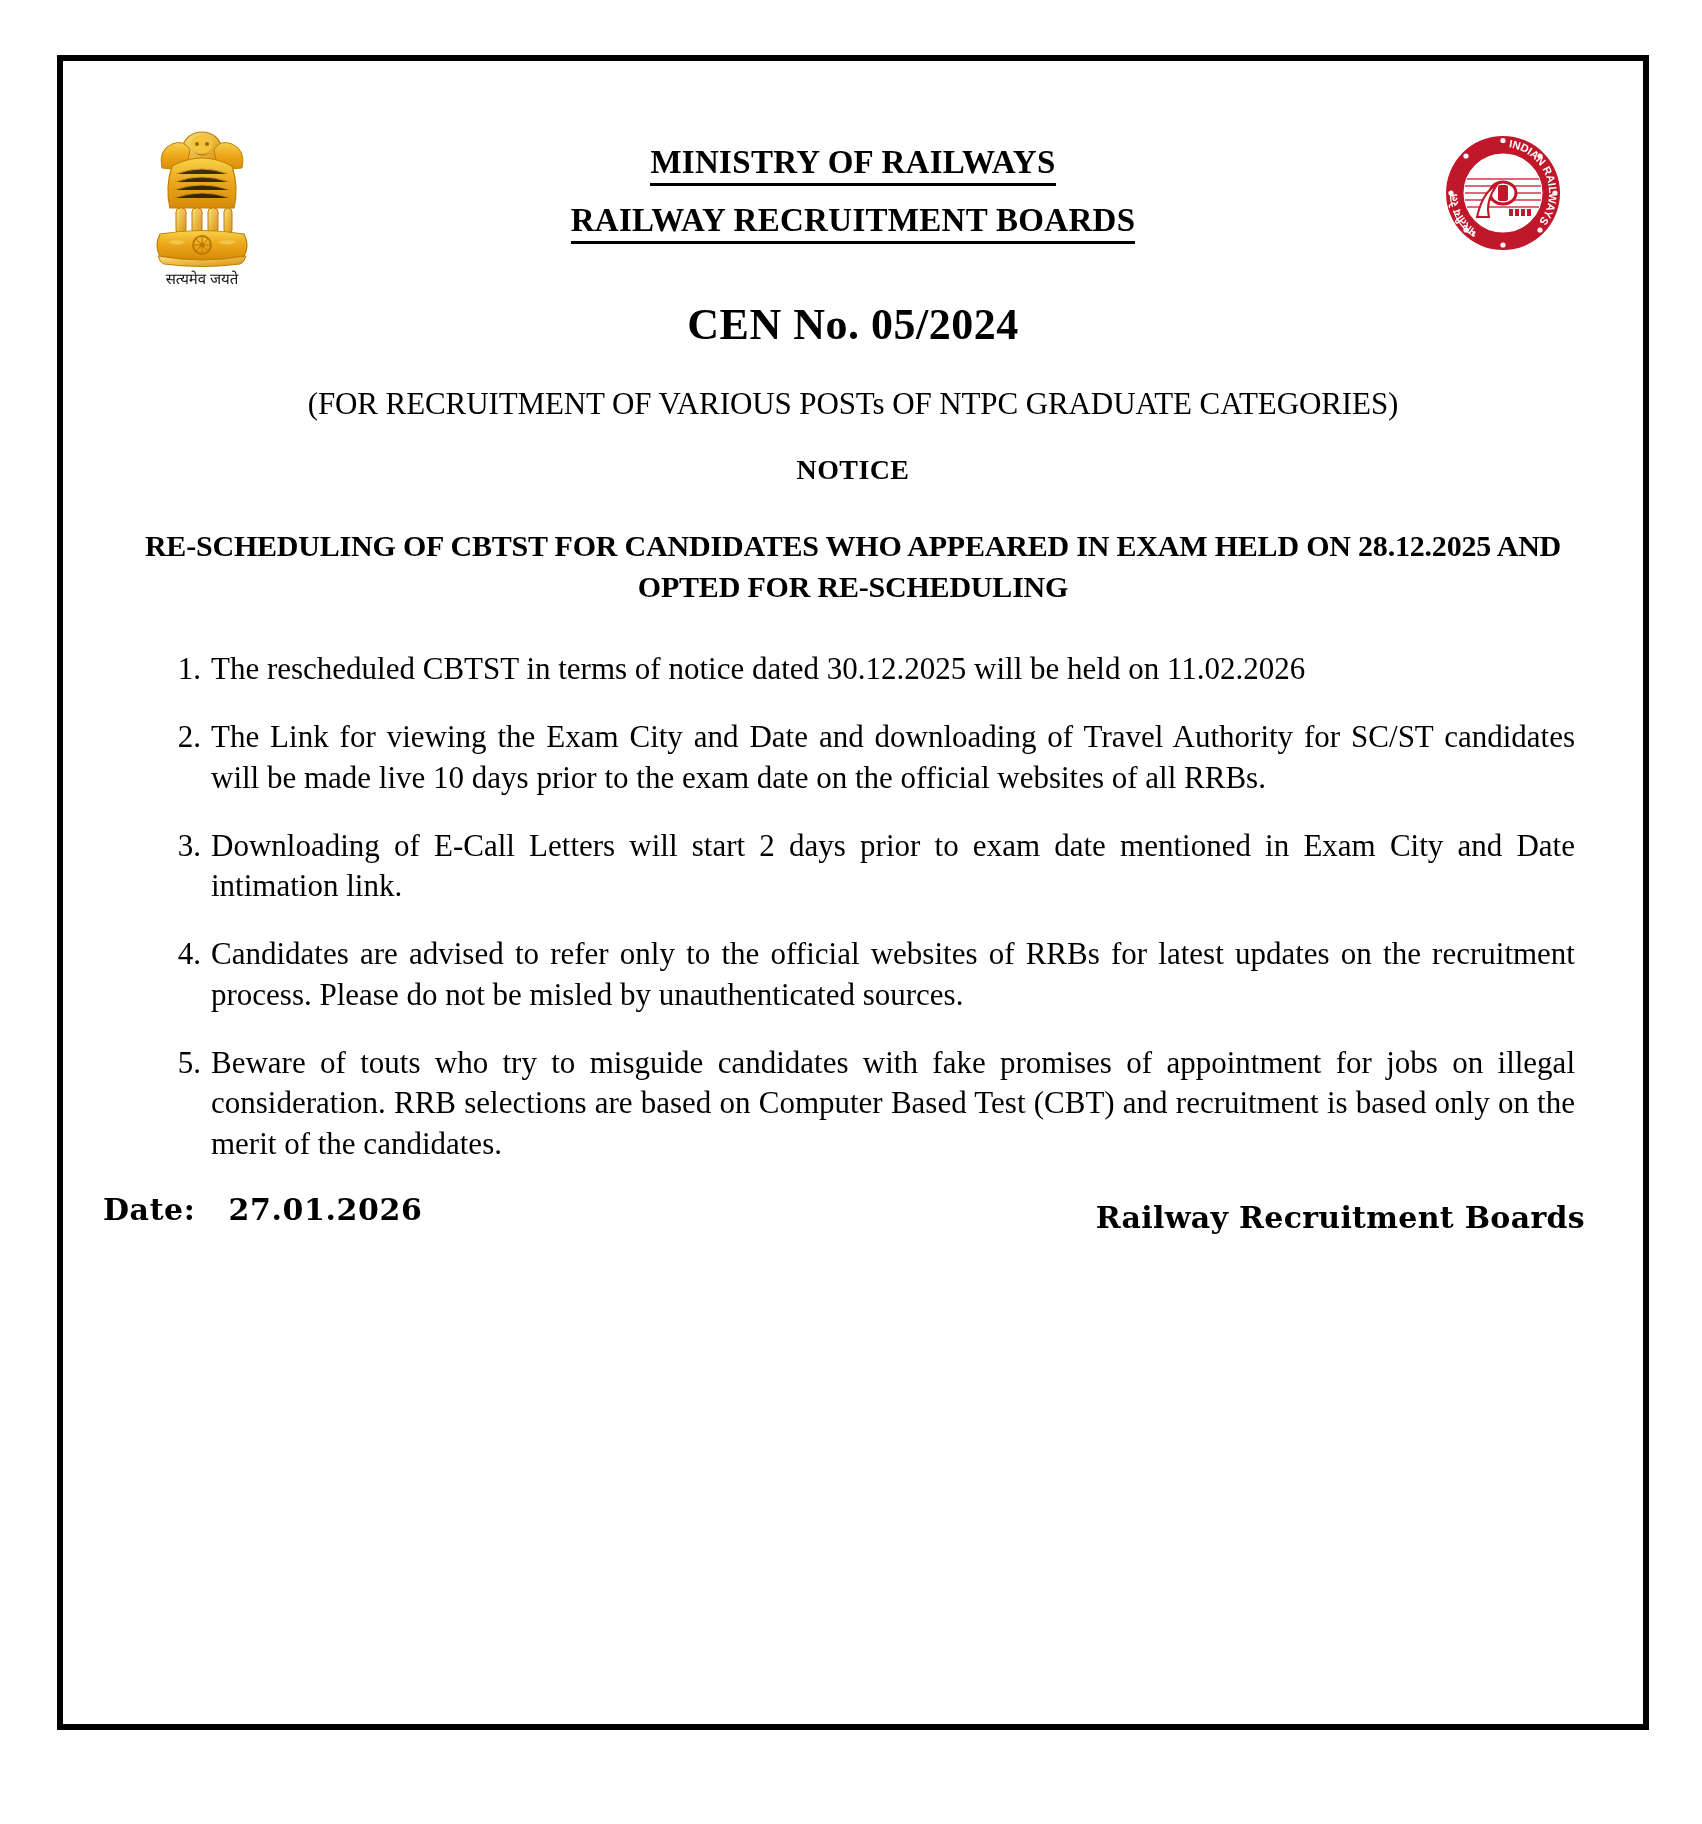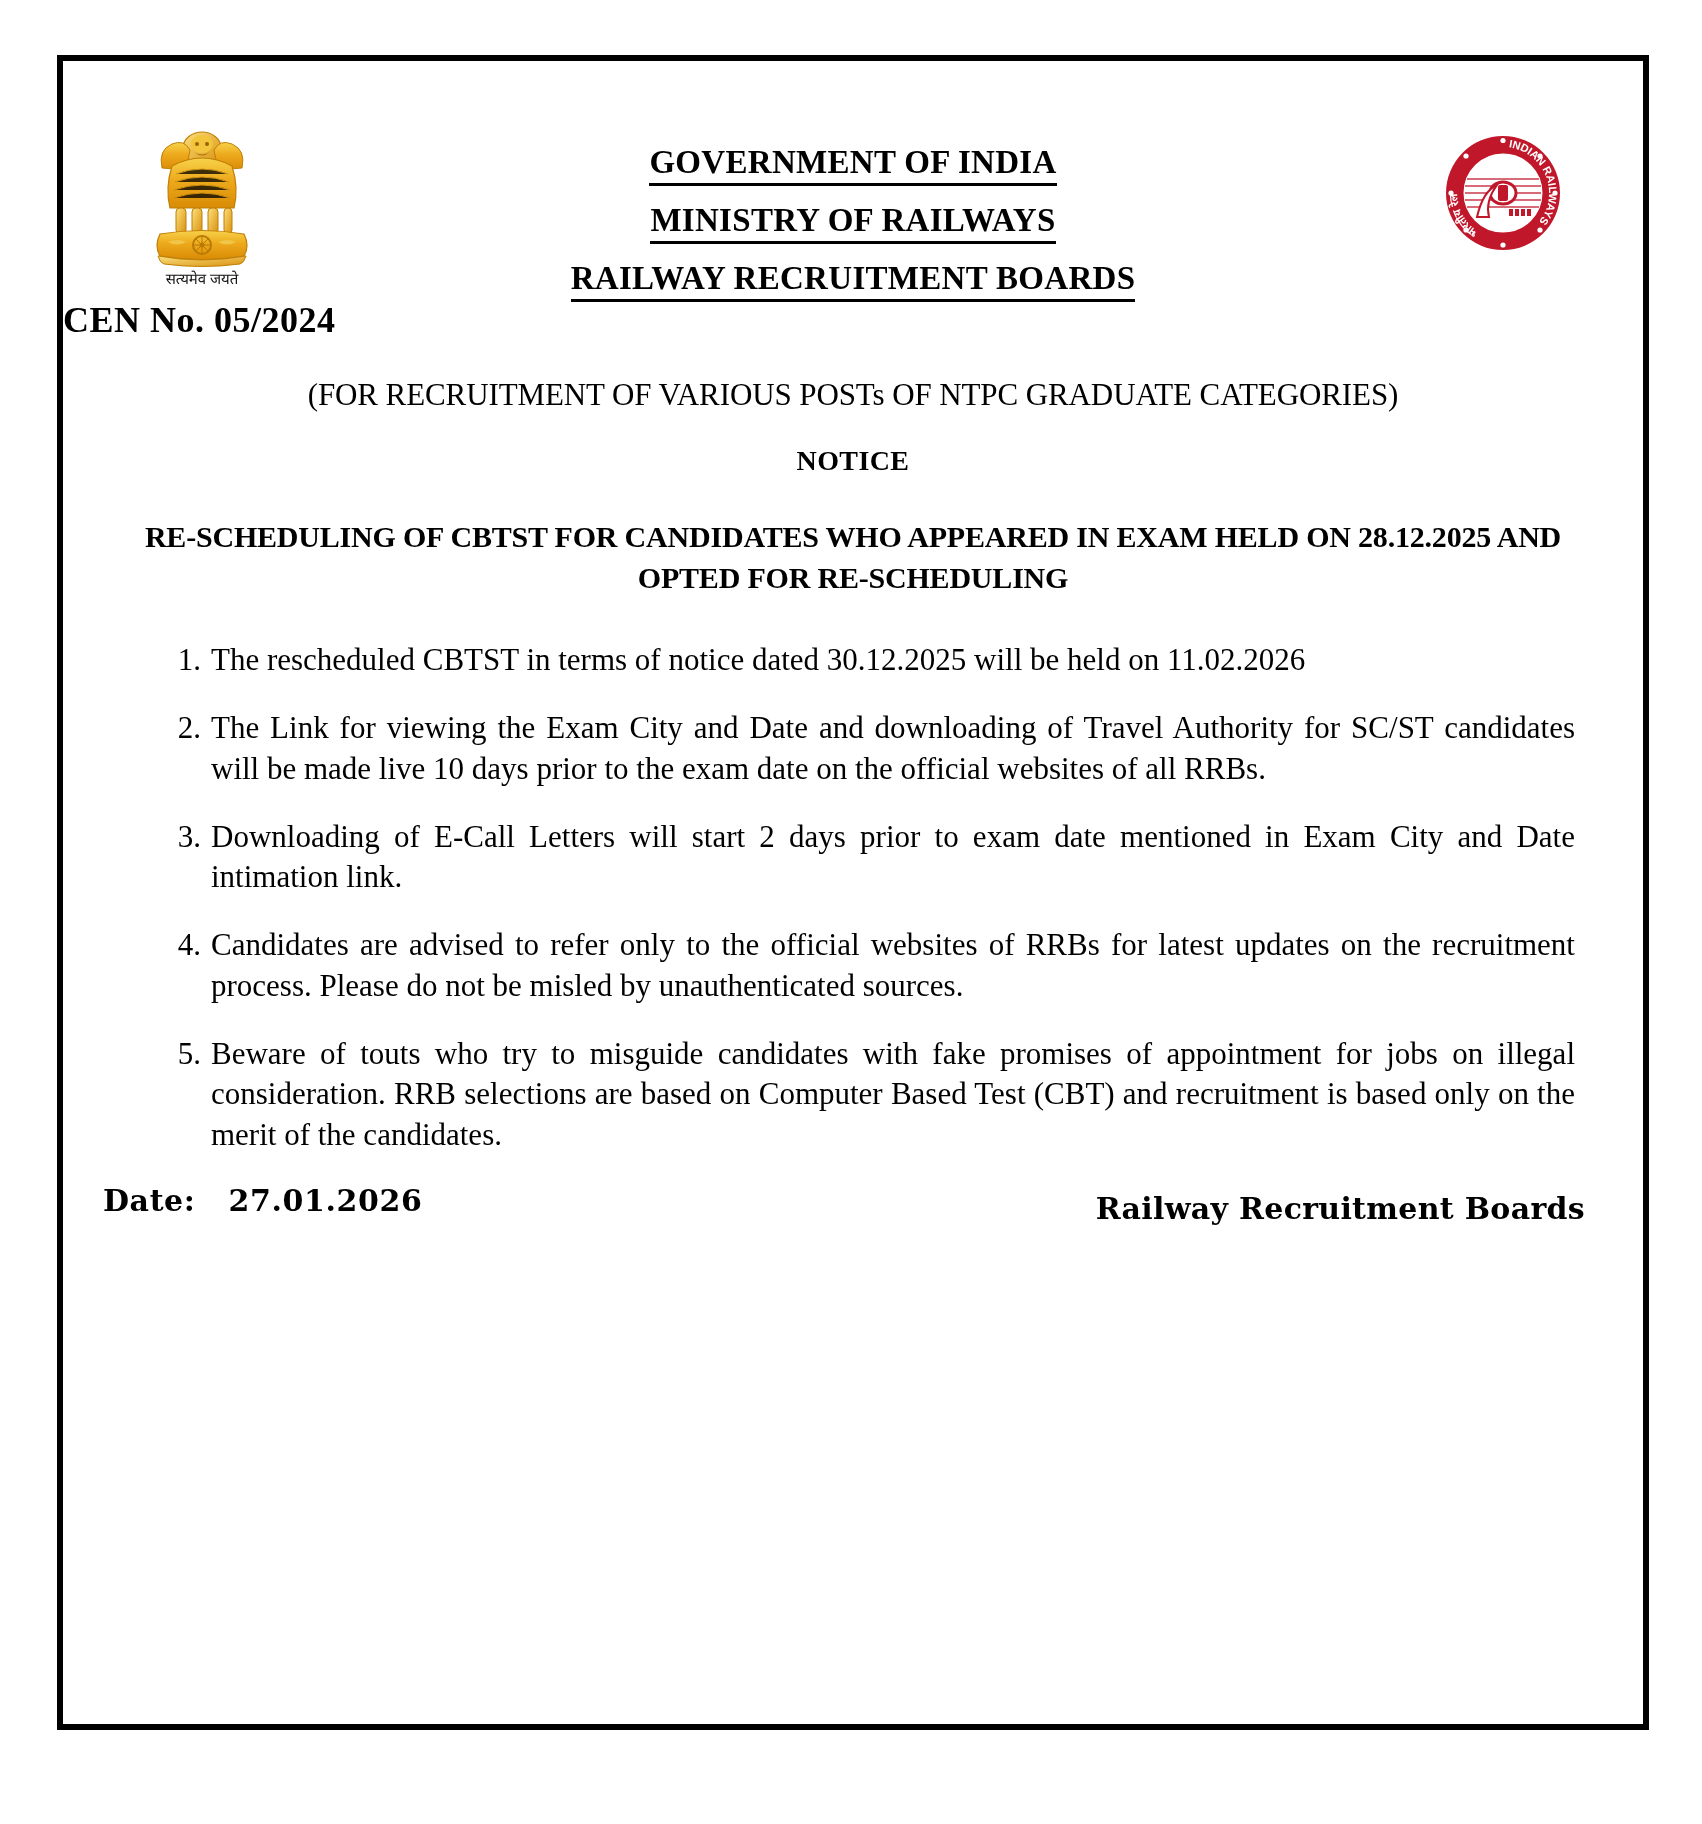--- a/index.html
+++ b/index.html
@@ -73,23 +73,23 @@
     margin: 0 auto 18px auto;
   }
   .header-titles .hline span.u {
     border-bottom: 3px solid #000;
     padding-bottom: 4px;
     display: inline-block;
   }
 
   
   .cen-no {
-    text-align: left;
-    font-weight: bold;
-    font-size: 36px;
+    text-align: center;
+    font-weight: bold;
+    font-size: 44px;
     letter-spacing: 0.5px;
     margin-top: 28px;
   }
 
   .subtitle {
     text-align: center;
     font-size: 31px;
     margin-top: 36px;
     font-family: "Liberation Serif", "DejaVu Serif", serif;
     letter-spacing: -0.1px;
@@ -226,21 +226,20 @@
               <path d="M76.4 112.6 l-12.8 12.8"></path>
           </g>
           <path d="M36 116 q10 -4 18 0 q-9 5 -18 0z" fill="#f0c548"></path>
           <path d="M86 116 q10 -4 18 0 q-9 5 -18 0z" fill="#f0c548"></path>
           <path d="M26 130 q44 8 88 0 q-2 7 -6 8 q-38 5 -76 0 q-4 -1 -6 -8z" fill="url(#gold2)" stroke="#c07f06" stroke-width="1"></path>
           <text x="70" y="158" text-anchor="middle" font-family="'Liberation Serif', serif" font-size="15" fill="#111">सत्यमेव जयते</text>
         </svg>
       </div>
 
       <div class="header-titles">
-        <div class="hline"><span class="u">GOVERNMENT OF INDIA </span></div>
         <div class="hline"><span class="u">MINISTRY OF RAILWAYS</span></div>
         <div class="hline"><span class="u">RAILWAY RECRUITMENT BOARDS</span></div>
       </div>
 
       <div class="railways-logo">
         <svg viewBox="0 0 120 120" width="120" height="120" aria-hidden="true">
           <circle cx="60" cy="60" r="57" fill="#c0172a"></circle>
           <circle cx="60" cy="60" r="41" fill="#ffffff"></circle>
           <circle cx="60" cy="60" r="41" fill="none" stroke="#c0172a" stroke-width="3"></circle>
 

